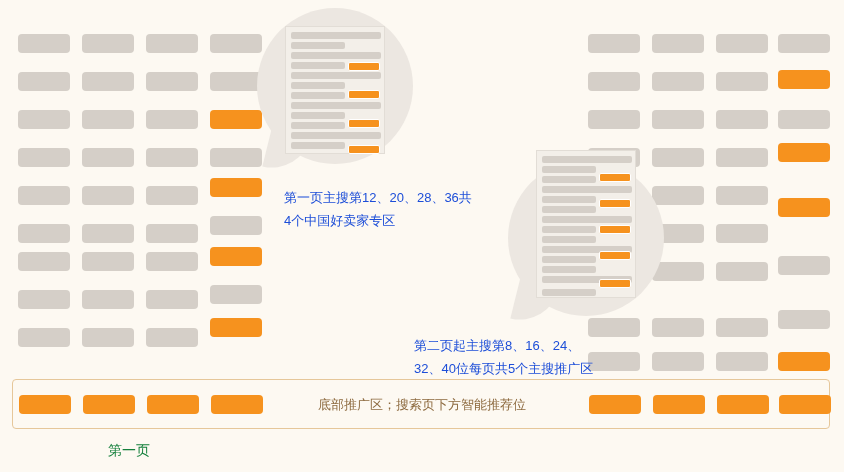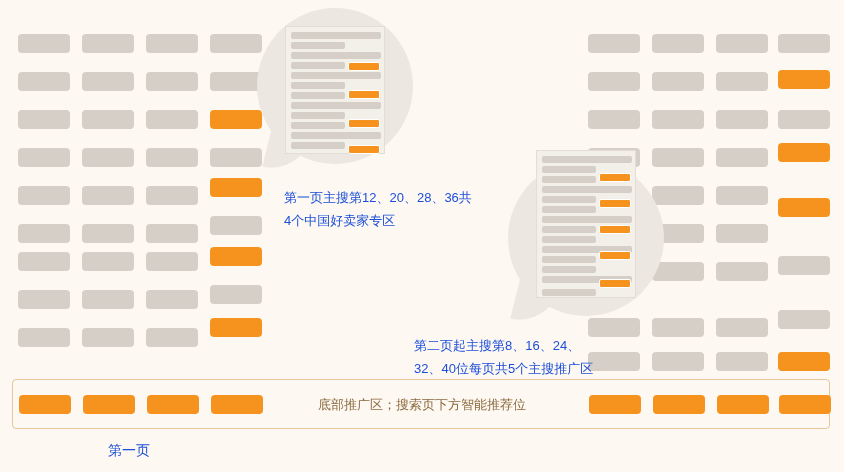--- a/index.html
+++ b/index.html
@@ -60,21 +60,21 @@
     transform: translateX(-50%);
     font-size: 13px;
     color: #8d6a3f;
     white-space: nowrap;
   }
 
   
   .page-caption {
     position: absolute;
     font-size: 14px;
-    color: #1d4ed8;
+    color: #15803d;
     white-space: nowrap;
   }
   .page-caption.left  { left: 108px; top: 442px; }
   .page-caption.right { left: 640px; top: 442px; }
 
   
   .bubble {
     position: absolute;
     border-radius: 50%;
     background: #ece7e1;

